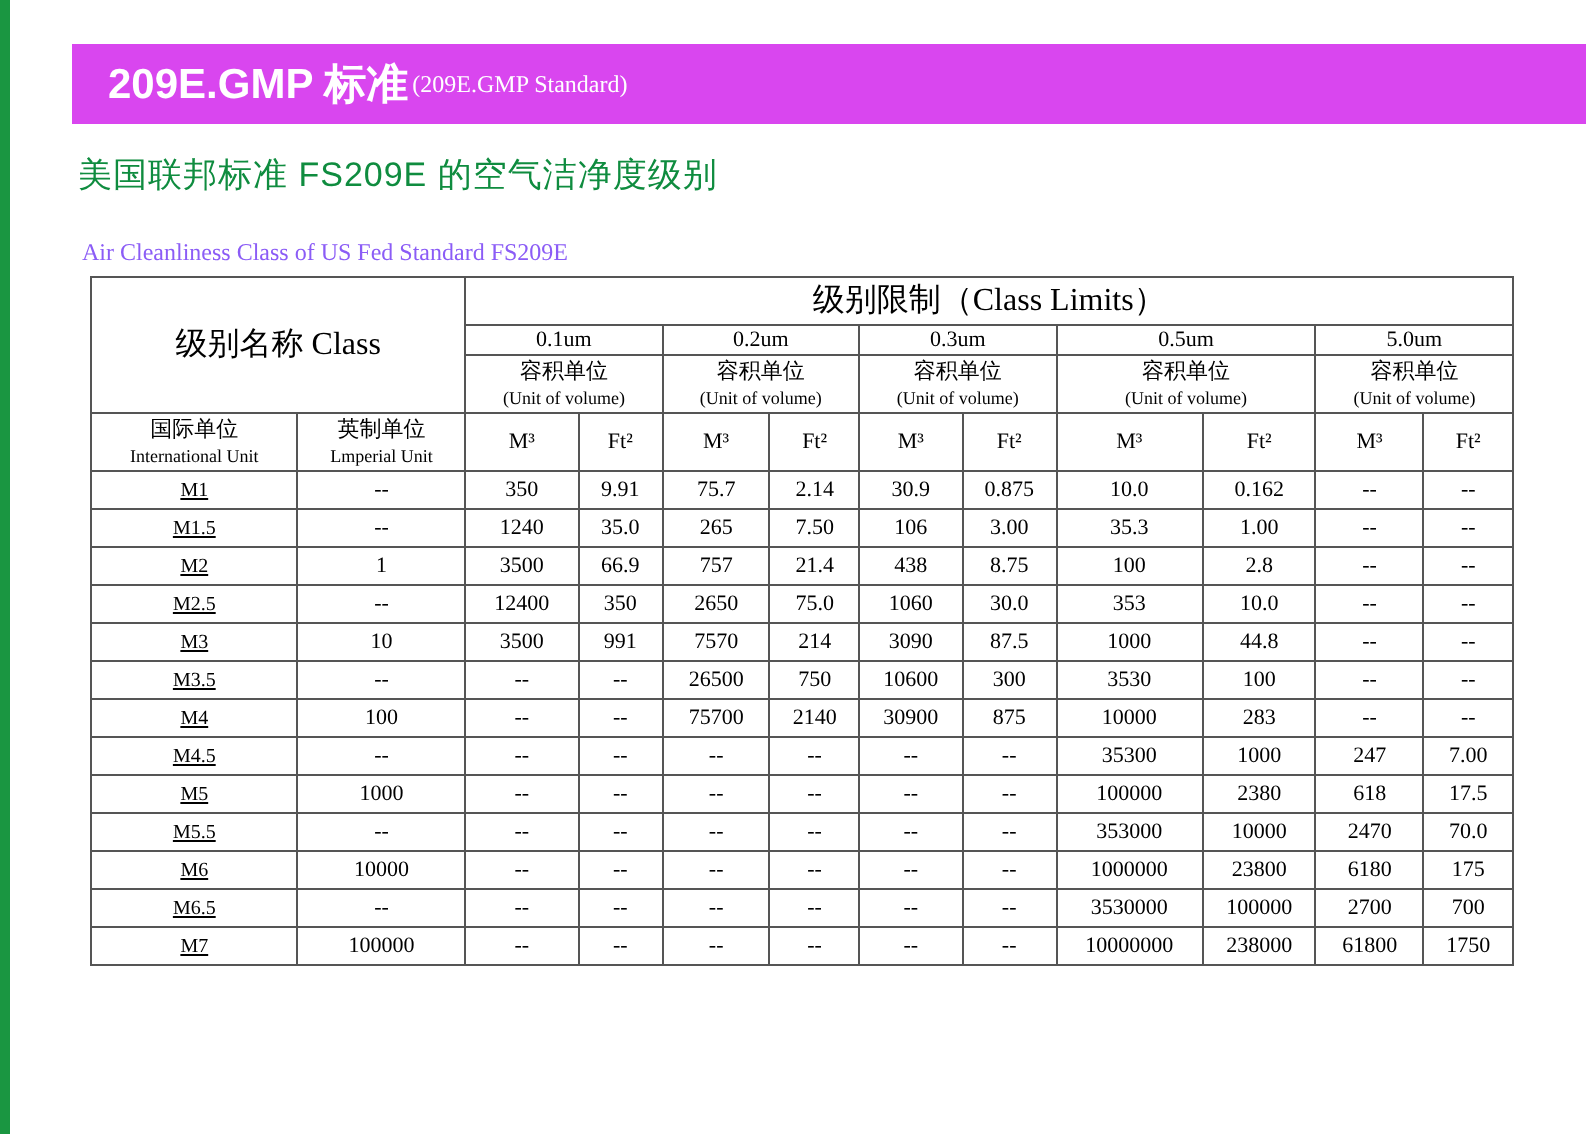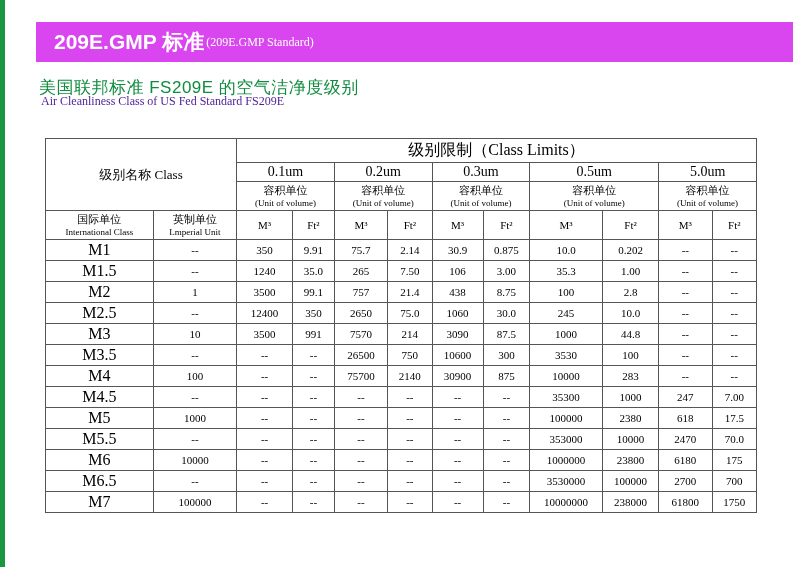--- a/index.html
+++ b/index.html
@@ -51,23 +51,23 @@
     left: 34px;
     top: 76px;
     font-size: 17px;
     color: #0f8c3f;
     font-weight: normal;
     letter-spacing: 0.5px;
   }
   .subtitle-en {
     position: absolute;
     left: 36px;
-    top: 94px;
+    top: 119px;
     font-size: 12px;
-    color: #4c1d95;
+    color: #8b5cf6;
     font-family: "Liberation Serif", serif;
   }
   
   .watermark {
     position: absolute;
     left: 96px;
     top: 293px;
     font-size: 30px;
     color: rgba(120, 200, 130, 0.62);
     font-weight: bold;
@@ -91,43 +91,44 @@
   }
   table.clean td, table.clean th {
     border: 1px solid #555555;
     text-align: center;
     vertical-align: middle;
     padding: 1px 2px;
     background: transparent;
     font-weight: normal;
   }
   .th-big {
-    font-size: 13px;
+    font-size: 16px;
   }
   .th-mid {
     font-size: 16px;
   }
   .unit-cn {
     font-size: 11px;
     line-height: 14px;
     font-family: Liberation Serif, serif;
   }
   .unit-en {
     font-size: 9px;
     line-height: 12px;
     text-align: center;
   }
   .cell-m {
     height: 19px;
   }
   .row-label {
-    font-size: 16px;
+    font-size: 10px;
+    text-decoration: underline;
   }
   .colhdr {
-    font-size: 14px;
+    font-size: 11px;
   }
 </style>
 </head>
 <body>
 
 <div class="page">
 
   <div class="header-bar">
     <span class="h-main">209E.GMP 标准</span>
     <span class="h-sub">(209E.GMP Standard)</span>
@@ -167,21 +168,21 @@
           <div class="unit-en">(Unit of volume)</div>
         </td>
         <td colspan="2">
           <div class="unit-cn">容积单位</div>
           <div class="unit-en">(Unit of volume)</div>
         </td>
       </tr>
       <tr>
         <td>
           <div class="unit-cn">国际单位</div>
-          <div class="unit-en">International Class</div>
+          <div class="unit-en">International Unit</div>
         </td>
         <td>
           <div class="unit-cn">英制单位</div>
           <div class="unit-en">Lmperial Unit</div>
         </td>
         <td>M³</td>
         <td>Ft²</td>
         <td>M³</td>
         <td>Ft²</td>
         <td>M³</td>
@@ -195,21 +196,21 @@
       <tr class="cell-m">
         <td class="row-label">M1</td>
         <td>--</td>
         <td>350</td>
         <td>9.91</td>
         <td>75.7</td>
         <td>2.14</td>
         <td>30.9</td>
         <td>0.875</td>
         <td>10.0</td>
-        <td>0.202</td>
+        <td>0.162</td>
         <td>--</td>
         <td>--</td>
       </tr>
       <tr class="cell-m">
         <td class="row-label">M1.5</td>
         <td>--</td>
         <td>1240</td>
         <td>35.0</td>
         <td>265</td>
         <td>7.50</td>
@@ -217,40 +218,40 @@
         <td>3.00</td>
         <td>35.3</td>
         <td>1.00</td>
         <td>--</td>
         <td>--</td>
       </tr>
       <tr class="cell-m">
         <td class="row-label">M2</td>
         <td>1</td>
         <td>3500</td>
-        <td>99.1</td>
+        <td>66.9</td>
         <td>757</td>
         <td>21.4</td>
         <td>438</td>
         <td>8.75</td>
         <td>100</td>
         <td>2.8</td>
         <td>--</td>
         <td>--</td>
       </tr>
       <tr class="cell-m">
         <td class="row-label">M2.5</td>
         <td>--</td>
         <td>12400</td>
         <td>350</td>
         <td>2650</td>
         <td>75.0</td>
         <td>1060</td>
         <td>30.0</td>
-        <td>245</td>
+        <td>353</td>
         <td>10.0</td>
         <td>--</td>
         <td>--</td>
       </tr>
       <tr class="cell-m">
         <td class="row-label">M3</td>
         <td>10</td>
         <td>3500</td>
         <td>991</td>
         <td>7570</td>

